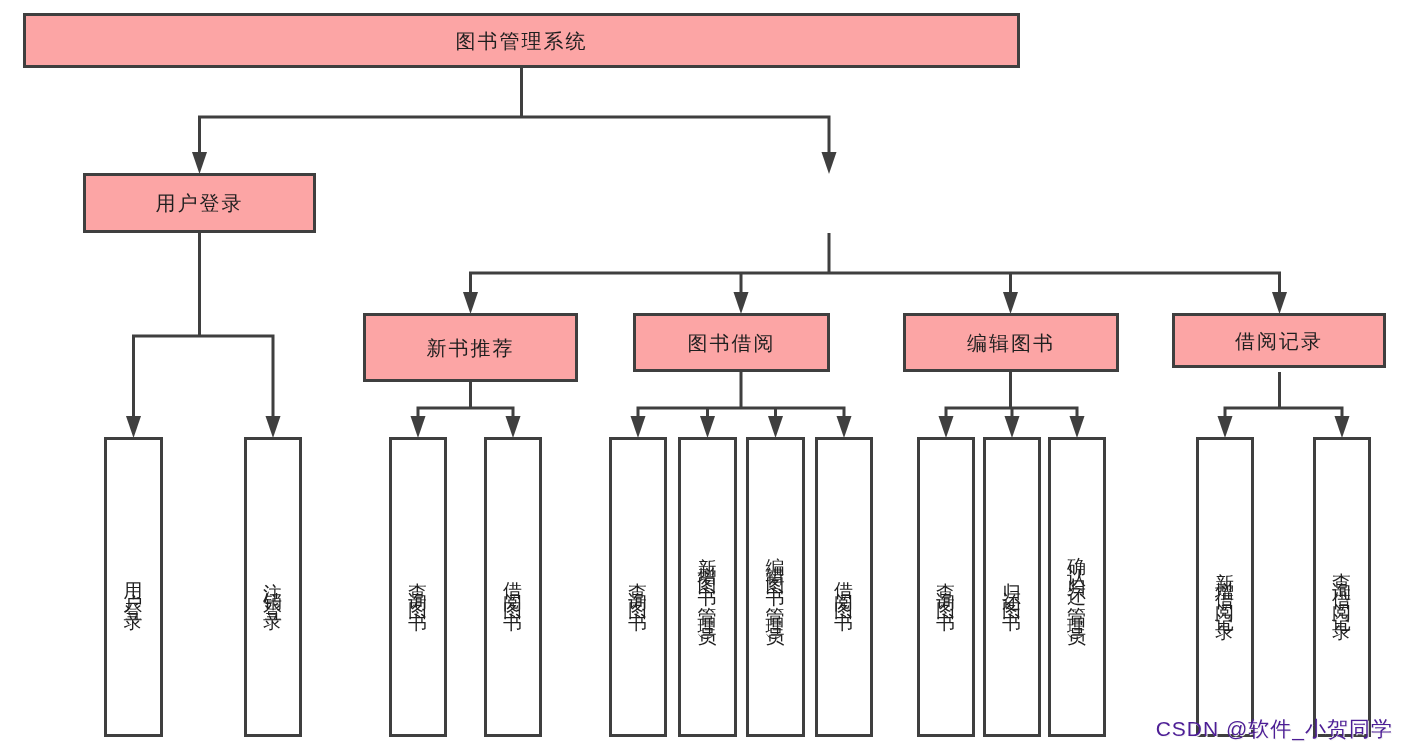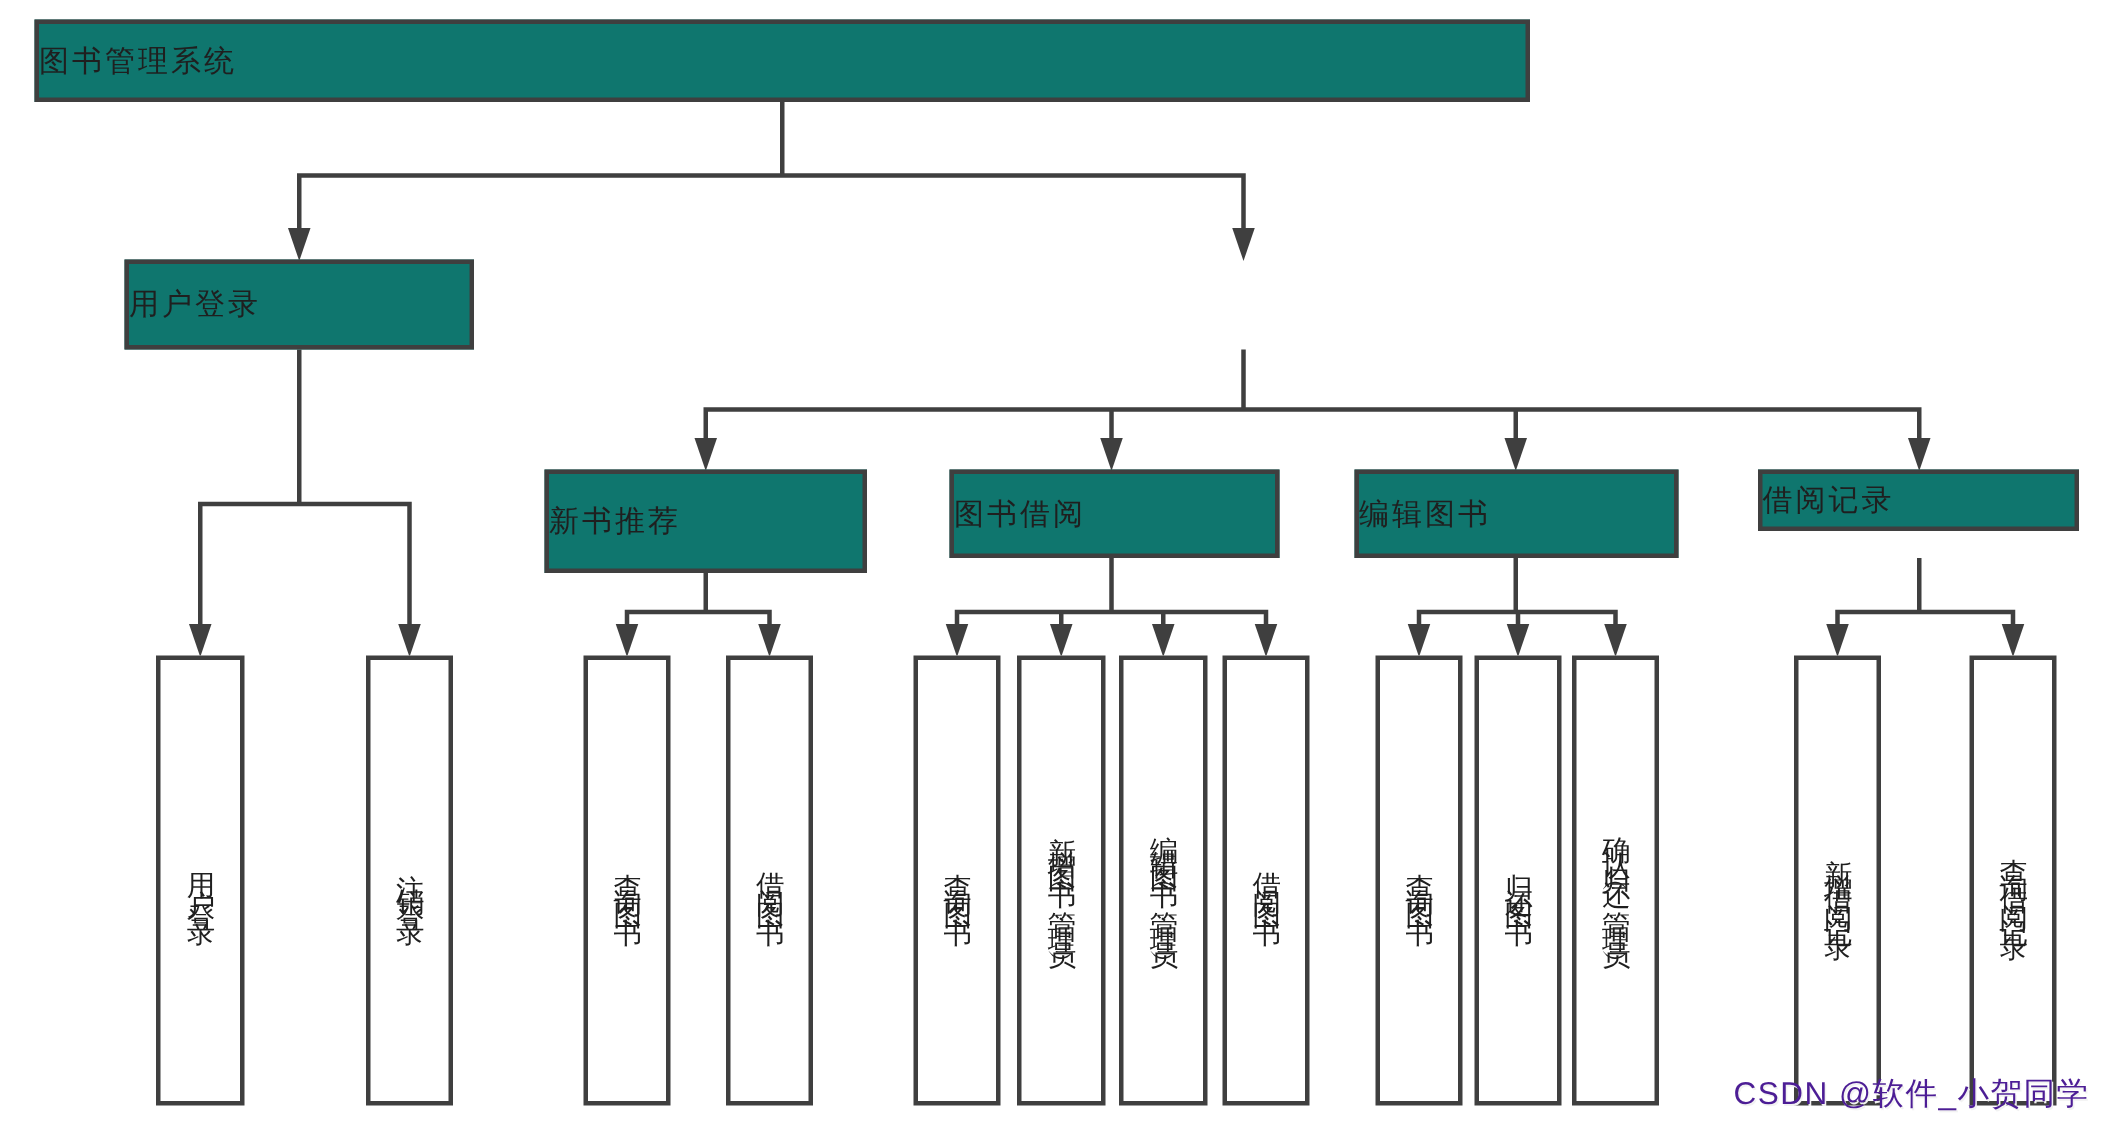--- a/index.html
+++ b/index.html
@@ -15,22 +15,22 @@
     font-family:"Liberation Sans","DejaVu Sans",sans-serif;
     color:var(--text);
   }
   #wires{position:absolute;left:0;top:0;width:1405px;height:747px;}
   #wires path{stroke:var(--line);stroke-width:3;fill:none;}
   #wires polygon{fill:var(--line);stroke:none;}
   .hbox{
     position:absolute;
     box-sizing:border-box;
     border:3px solid var(--line);
-    background:#0f766e;
-    display:flex;align-items:center;justify-content:flex-start;
+    background:#fca5a5;
+    display:flex;align-items:center;justify-content:center;
     font-size:20px;letter-spacing:2px;line-height:1;
   }
   .vbox{
     position:absolute;
     box-sizing:border-box;
     border:3px solid var(--line);
     background:#fff;
     top:437px;height:300px;
     display:flex;align-items:center;justify-content:center;
     writing-mode:vertical-rl;
@@ -107,27 +107,27 @@
     <span>图书管理系统</span>
   </div>
 
   <div class="hbox" style="left:83px;top:173px;width:233px;height:60px;">
     <span>用户登录</span>
   </div>
 
   <div class="hbox" style="left:363px;top:313px;width:215px;height:69px;">
     <span>新书推荐</span>
   </div>
-  <div class="hbox" style="left:633px;top:313px;width:220px;height:59px;">
+  <div class="hbox" style="left:633px;top:313px;width:197px;height:59px;">
     <span>图书借阅</span>
   </div>
   <div class="hbox" style="left:903px;top:313px;width:216px;height:59px;">
     <span>编辑图书</span>
   </div>
-  <div class="hbox" style="left:1172px;top:313px;width:214px;height:41px;">
+  <div class="hbox" style="left:1172px;top:313px;width:214px;height:55px;">
     <span>借阅记录</span>
   </div>
 
   <div class="vbox" style="left:104px;width:59px;">
     <span>用户登录</span>
   </div>
   <div class="vbox" style="left:244px;width:58px;">
     <span>注销登录</span>
   </div>
 

